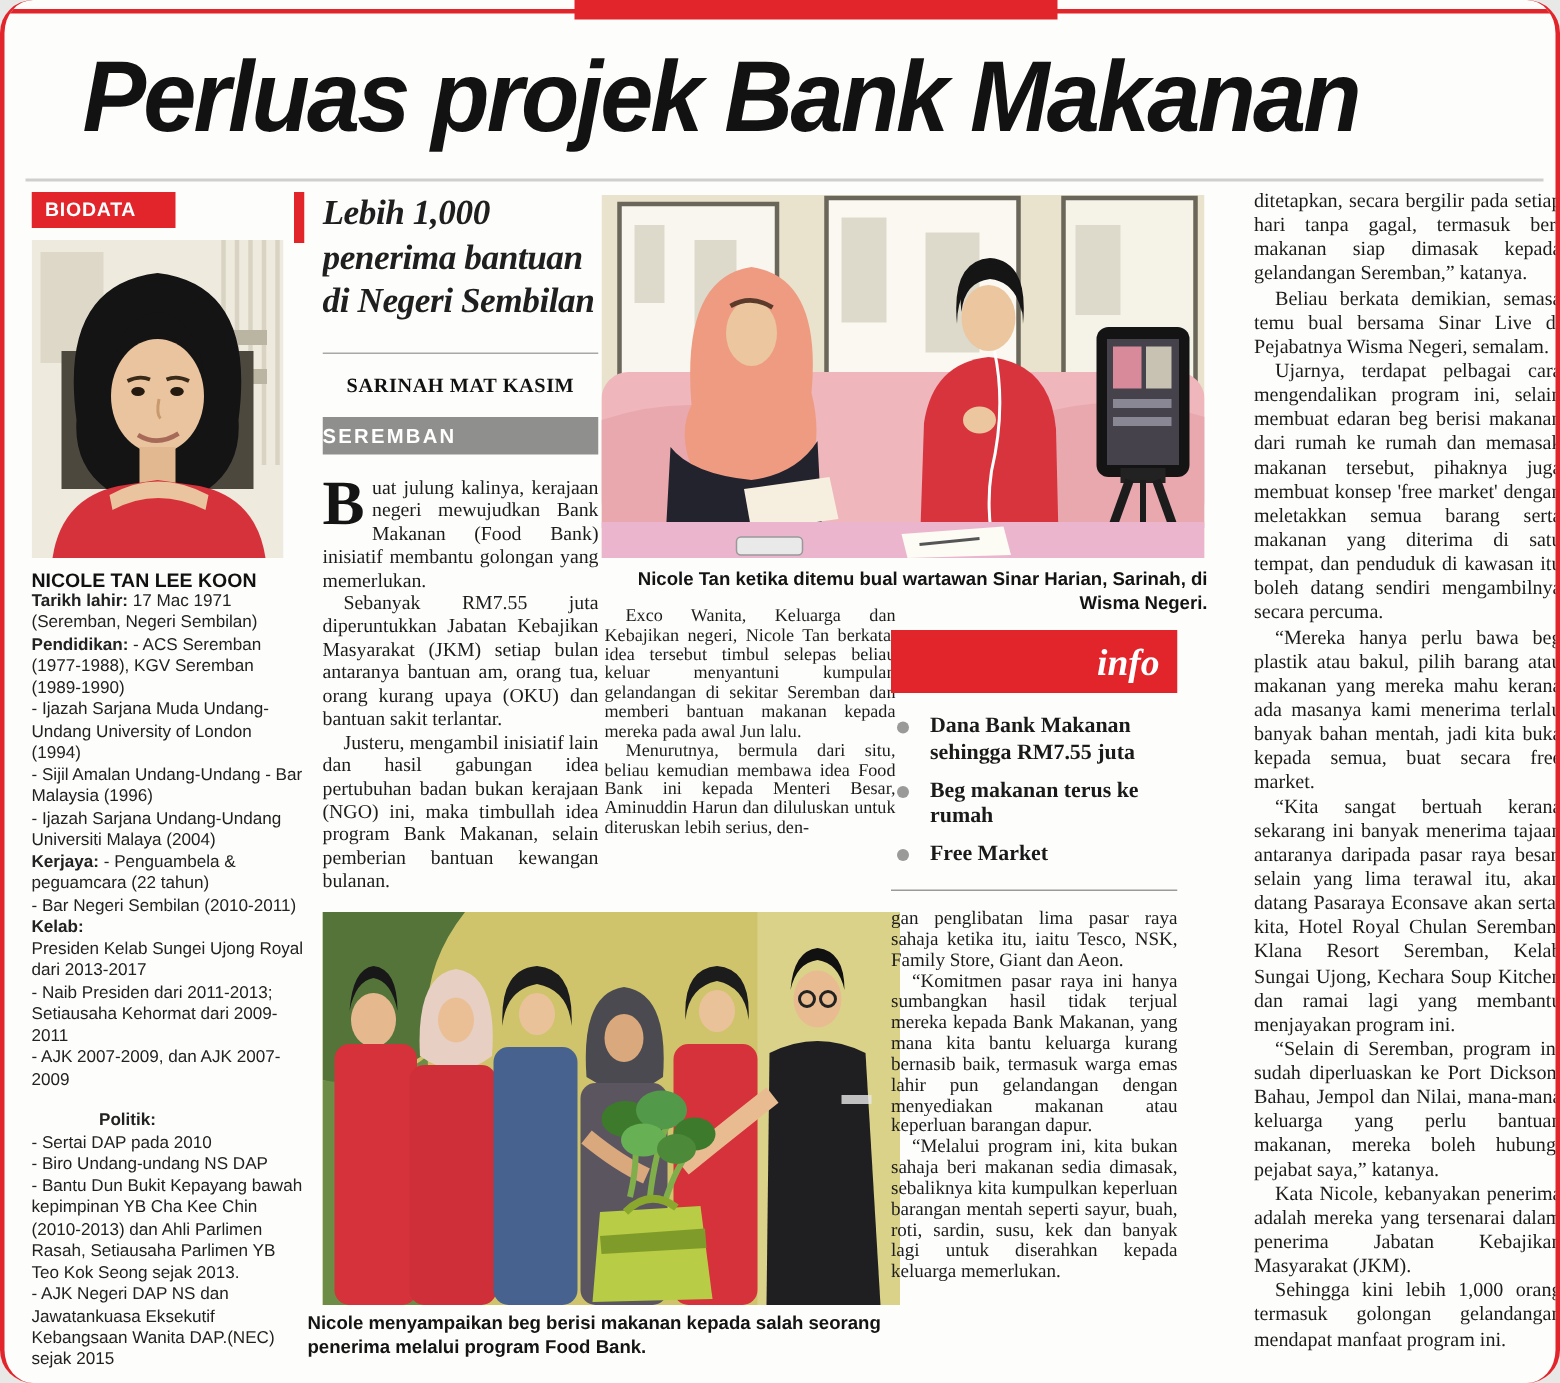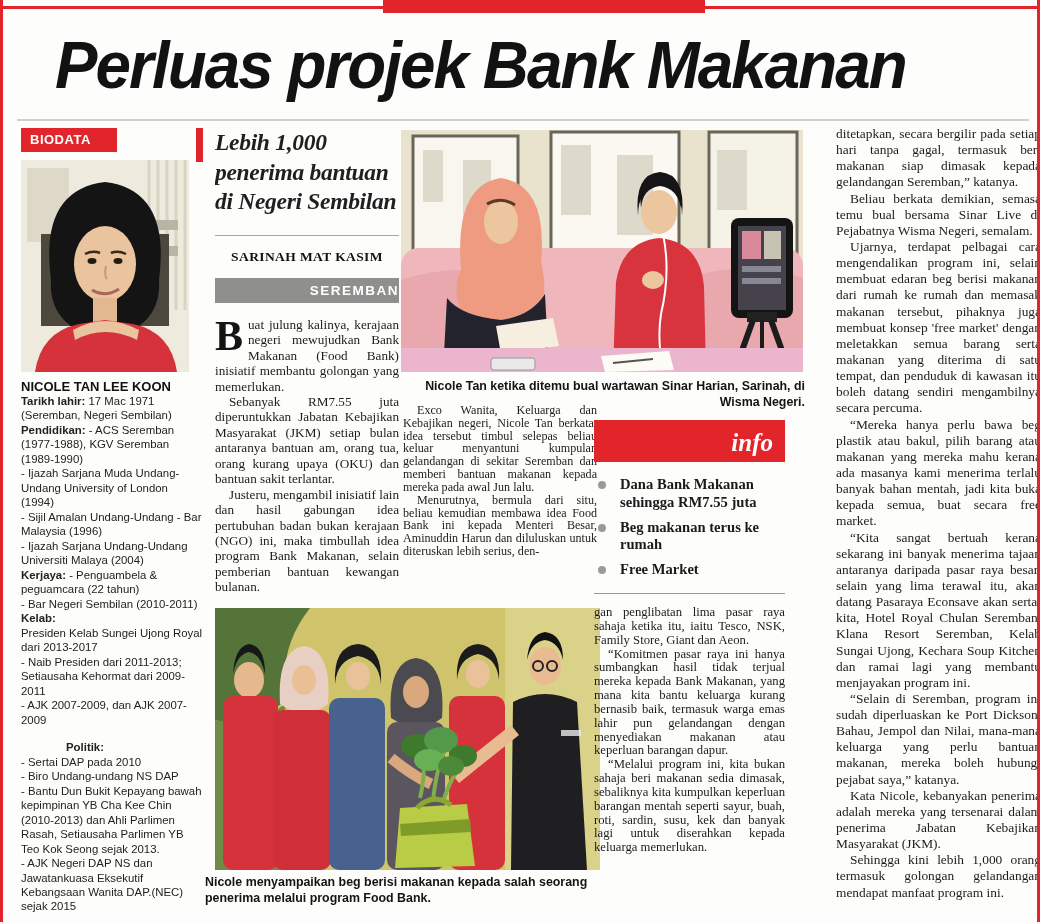--- a/index.html
+++ b/index.html
@@ -1,21 +1,21 @@
 <!DOCTYPE html>
 <html><head>
 <meta charset="utf-8">
 <style>
   * { margin:0; padding:0; box-sizing:border-box; }
   html,body { background:#e8e8e6; }
   .page {
     position:relative; width:1040px; height:922px; margin:0 auto;
     background:#fdfdfb; overflow:hidden;
     font-family:"Liberation Serif","DejaVu Serif",serif; color:#1c1c1c;
-    border-left:3px solid #e2242b; border-right:3px solid #e2242b;
+    border-left:3px solid #e2242b; border-right:3px solid #e2242b;border-radius:22px;
   }
   .top-rule { position:absolute; top:6px; left:0; right:0; height:3px; background:#e2242b; }
   .masthead-fragment { position:absolute; left:380px; top:0; width:322px; height:13px; background:#e2242b; }
   .headline {
     position:absolute; left:52px; top:26px; width:975px;
     font-family:"Liberation Sans","DejaVu Sans",sans-serif;
     font-weight:bold; font-style:italic; font-size:67px; letter-spacing:-2px;
     color:#121212; white-space:nowrap; transform:scaleX(0.95); transform-origin:left center;
   }
   .headline-rule { position:absolute; top:119px; left:14px; width:1012px; height:2px; background:#cfcfcd; }
@@ -40,21 +40,21 @@
   .bio-name { font-family:"Liberation Sans",sans-serif; font-weight:bold; font-size:13px; margin-top:7px; color:#111; }
   .bio-line { font-family:"Liberation Sans",sans-serif; font-size:11.4px; line-height:1.27; color:#222; }
   .bio-line .bio-label { font-weight:bold; }
   .bio-gap { margin-top:13px;padding-left:45px; }
 
   
   .subheadline { font-weight:bold; font-style:italic; font-size:23.5px; line-height:1.26; color:#1f1f1f; letter-spacing:-0.3px; }
   .byline-rule { height:1px; background:#a8a8a6; margin-top:18px; }
   .byline { text-align:center; font-weight:bold; font-size:13.5px; letter-spacing:0.4px; margin-top:13px; color:#111; }
   .dateline {
-    margin-top:13px; height:25px; background:#8f8f8d; color:#fff; text-align:right;
+    margin-top:13px; height:25px; background:#8f8f8d; color:#fff; text-align:left;
     font-family:"Liberation Sans",sans-serif; font-weight:bold; font-size:13.5px;
     letter-spacing:1.5px; line-height:25px;
   }
 
   
   .body-text p { text-align:justify; text-indent:14px; }
   .body-text p.no-indent { text-indent:0; }
   .col2 .body-text { margin-top:14px; font-size:13.2px; line-height:1.17; }
   .col3 .body-text { font-size:12.1px; line-height:1.06; }
   .col4 .body-text { font-size:12.7px; line-height:1.09; }

